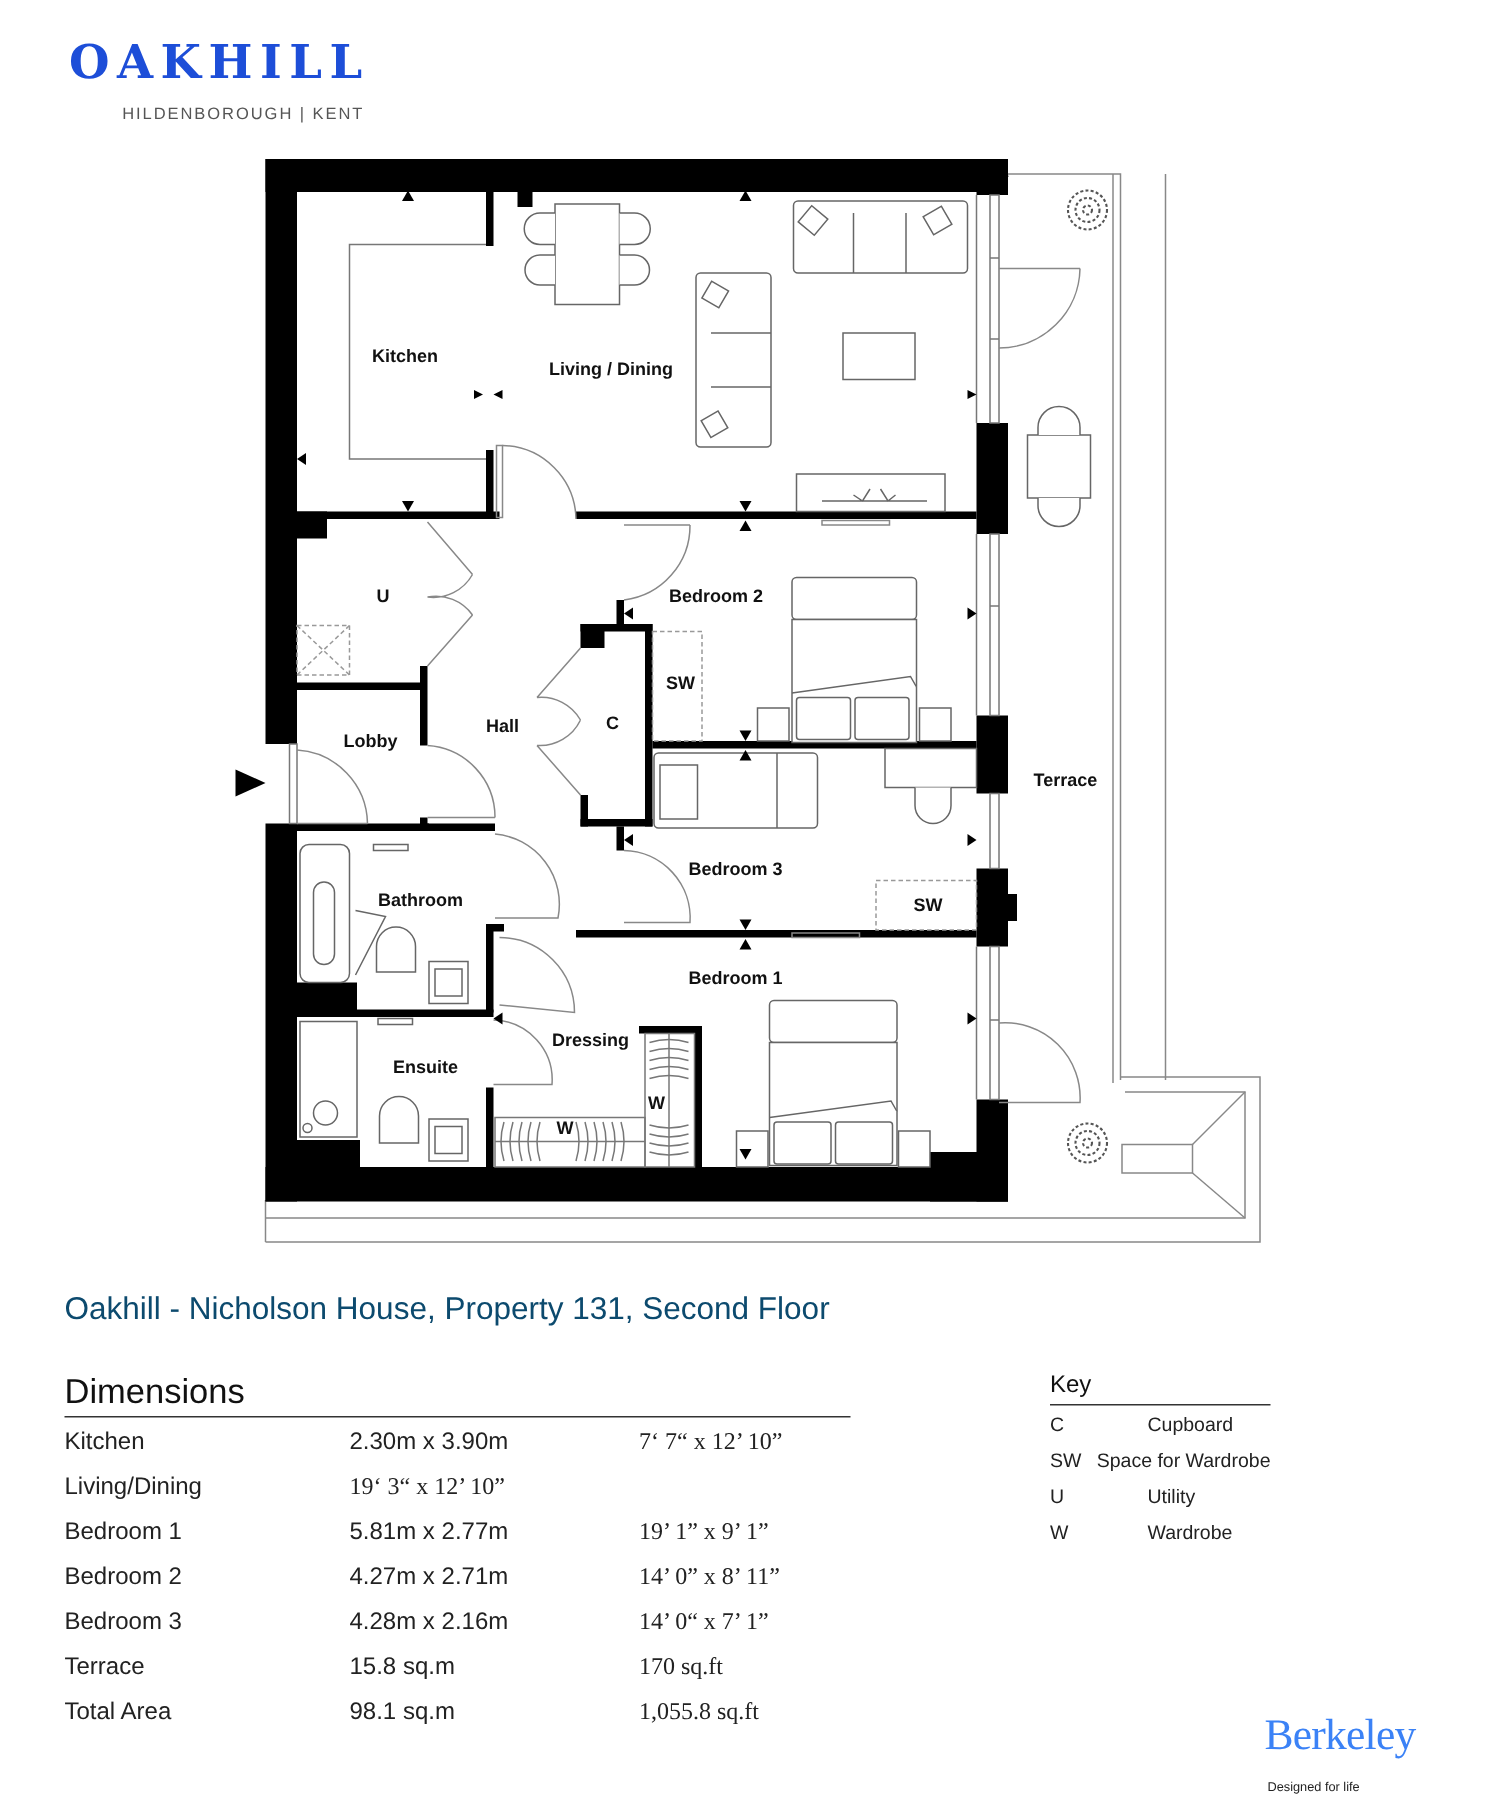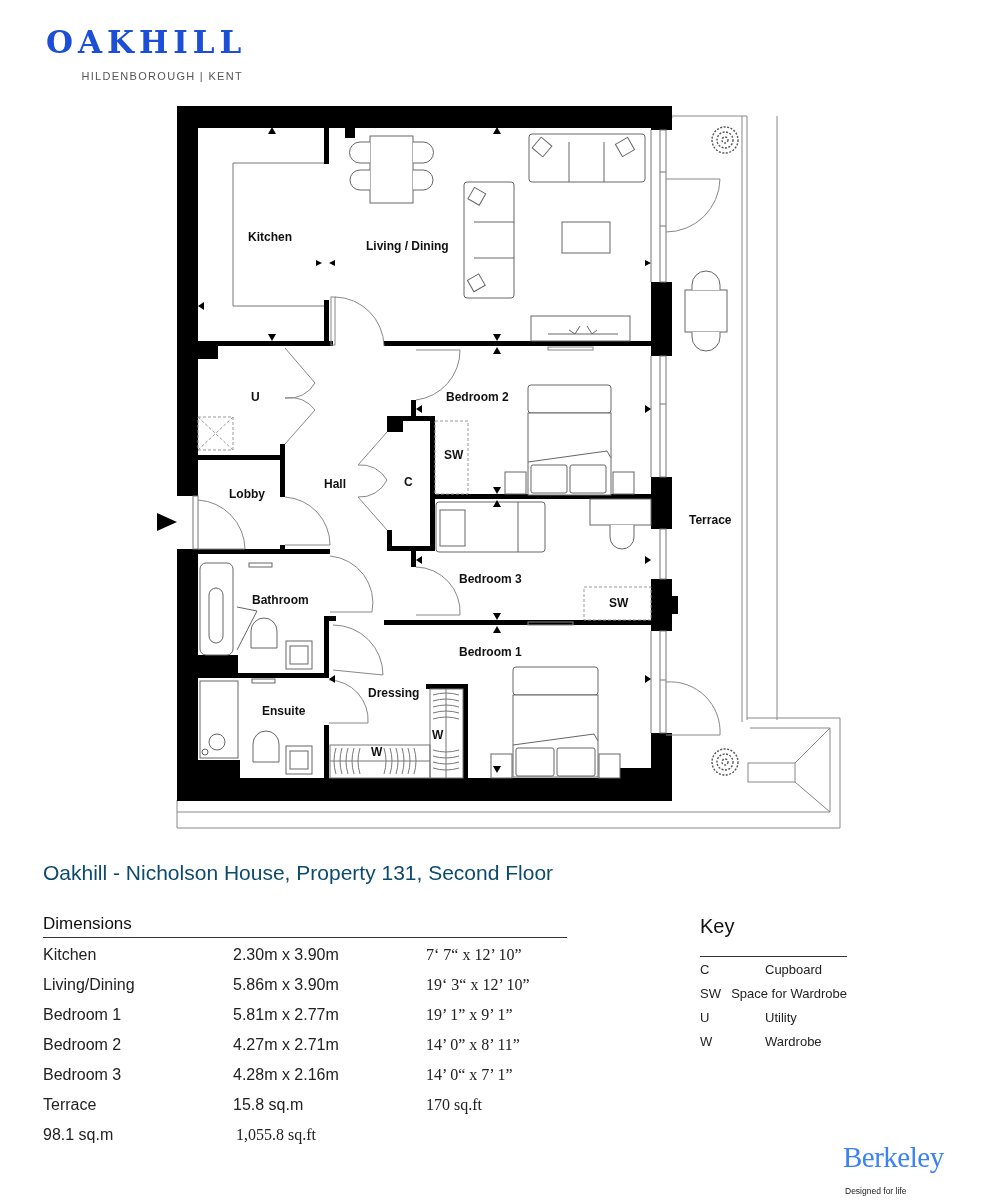--- a/index.html
+++ b/index.html
@@ -5,27 +5,27 @@
   html, body { margin: 0; padding: 0; background: #ffffff; }
   body { width: 1000px; height: 1200px; position: relative; overflow: hidden; font-family: "Liberation Sans", sans-serif; color: #111; }
   .brand { position: absolute; left: 46px; top: 24px; }
   .brand-name { font-family: "DejaVu Serif", serif; font-weight: bold; font-size: 31px; letter-spacing: 5px; color: #1d4ed8; line-height: 36px; text-align: right; }
   .brand-sub { font-family: "Liberation Sans", sans-serif; font-size: 11px; letter-spacing: 1.3px; color: #555; margin-top: 10px; padding-left: 32px; text-align: center; }
   .plan { position: absolute; left: 0; top: 0; width: 1000px; height: 850px; }
   .plan svg { display: block; }
   .rlabel { font-family: "Liberation Sans", sans-serif; font-weight: bold; font-size: 12px; fill: #111; }
   .title { position: absolute; left: 43px; top: 861px; font-size: 21px; color: #0c4a6e; }
   .dims { position: absolute; left: 43px; top: 914px; width: 524px; }
-  .dims-head { font-size: 17px; padding-bottom: 3px; border-bottom: 1px solid #333; }
+  .dims-head { font-size: 23px; padding-bottom: 3px; border-bottom: 1px solid #333; }
   .dims-row { display: flex; font-size: 16px; height: 30px; line-height: 30px; color: #222; }
   .dims-row .c1 { width: 190px; }
   .dims-row .c2 { width: 193px; }
   .dims-row .c3 { flex: 1; font-family: Liberation Serif, serif; }
   .key { position: absolute; left: 700px; top: 915px; width: 147px; }
-  .key-head { font-size: 20px; padding-bottom: 18px; border-bottom: 1px solid #333; }
+  .key-head { font-size: 16px; padding-bottom: 3px; border-bottom: 1px solid #333; }
   .key-row { display: flex; font-size: 13px; height: 24px; line-height: 24px; color: #222; }
   .key-row .k1 { width: 65px; }
   .key-row .k2 { white-space: nowrap; }
   .berkeley { position: absolute; left: 843px; top: 1140px; }
   .berkeley-name { font-family: Liberation Serif, serif; font-size: 29px; line-height: 34px; color: #3b82f6; letter-spacing: -0.5px; }
   .berkeley-tag { font-size: 8.5px; color: #222; margin-top: 12px; padding-left: 2px; }
 </style>
 </head>
 <body>
 
@@ -310,21 +310,20 @@
 <div class="dims">
   <div class="dims-head">Dimensions</div>
   <div style="height:2px"></div>
   <div class="dims-row">
     <span class="c1">Kitchen</span>
     <span class="c2">2.30m x 3.90m</span>
     <span class="c3">7‘ 7“ x 12’ 10”</span>
   </div>
   <div class="dims-row">
     <span class="c1">Living/Dining</span>
-    <span class="c2">5.86m x 3.90m</span>
     <span class="c3">19‘ 3“ x 12’ 10”</span>
   </div>
   <div class="dims-row">
     <span class="c1">Bedroom 1</span>
     <span class="c2">5.81m x 2.77m</span>
     <span class="c3">19’ 1” x 9’ 1”</span>
   </div>
   <div class="dims-row">
     <span class="c1">Bedroom 2</span>
     <span class="c2">4.27m x 2.71m</span>
@@ -334,20 +333,21 @@
     <span class="c1">Bedroom 3</span>
     <span class="c2">4.28m x 2.16m</span>
     <span class="c3">14’ 0“ x 7’ 1”</span>
   </div>
   <div class="dims-row">
     <span class="c1">Terrace</span>
     <span class="c2">15.8 sq.m</span>
     <span class="c3">170 sq.ft</span>
   </div>
   <div class="dims-row">
+    <span class="c1">Total Area</span>
     <span class="c2">98.1 sq.m</span>
     <span class="c3">1,055.8 sq.ft</span>
   </div>
 </div>
 
 <div class="key">
   <div class="key-head">Key</div>
   <div style="height:1px"></div>
   <div class="key-row">
     <span class="k1">C</span>

